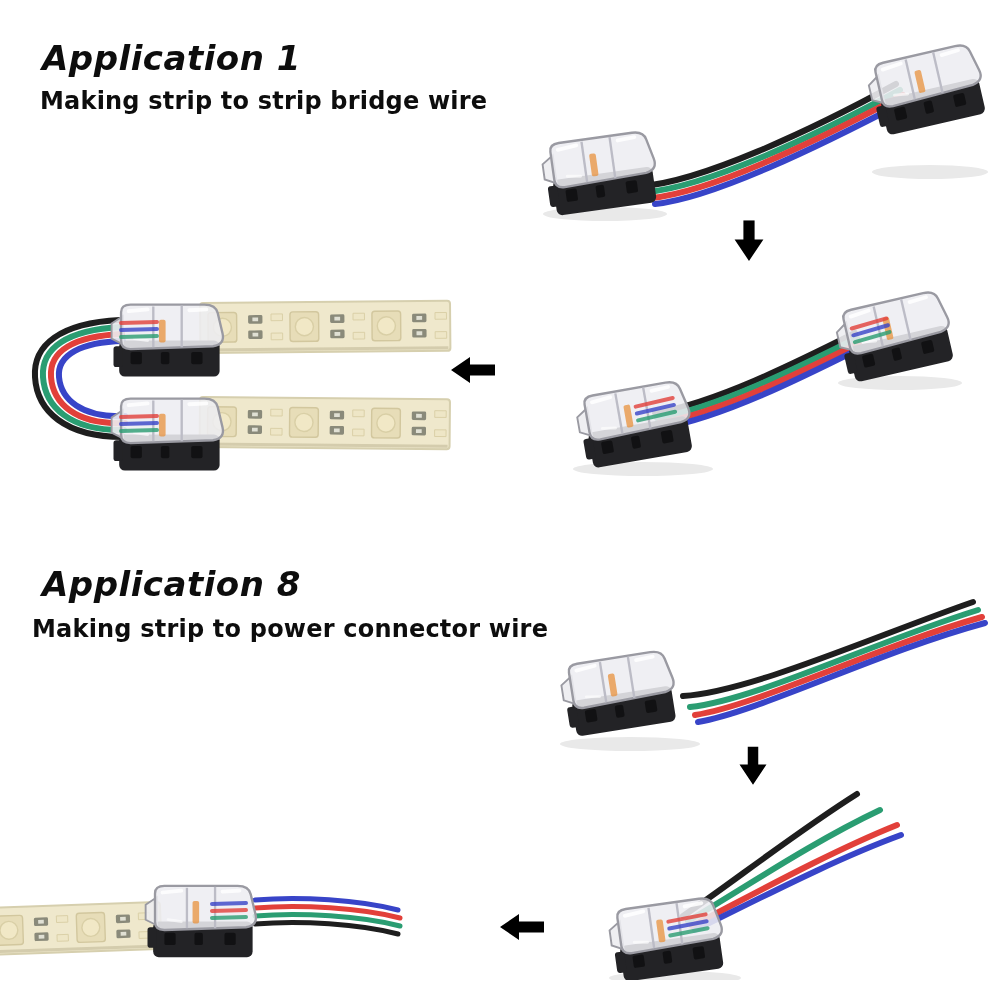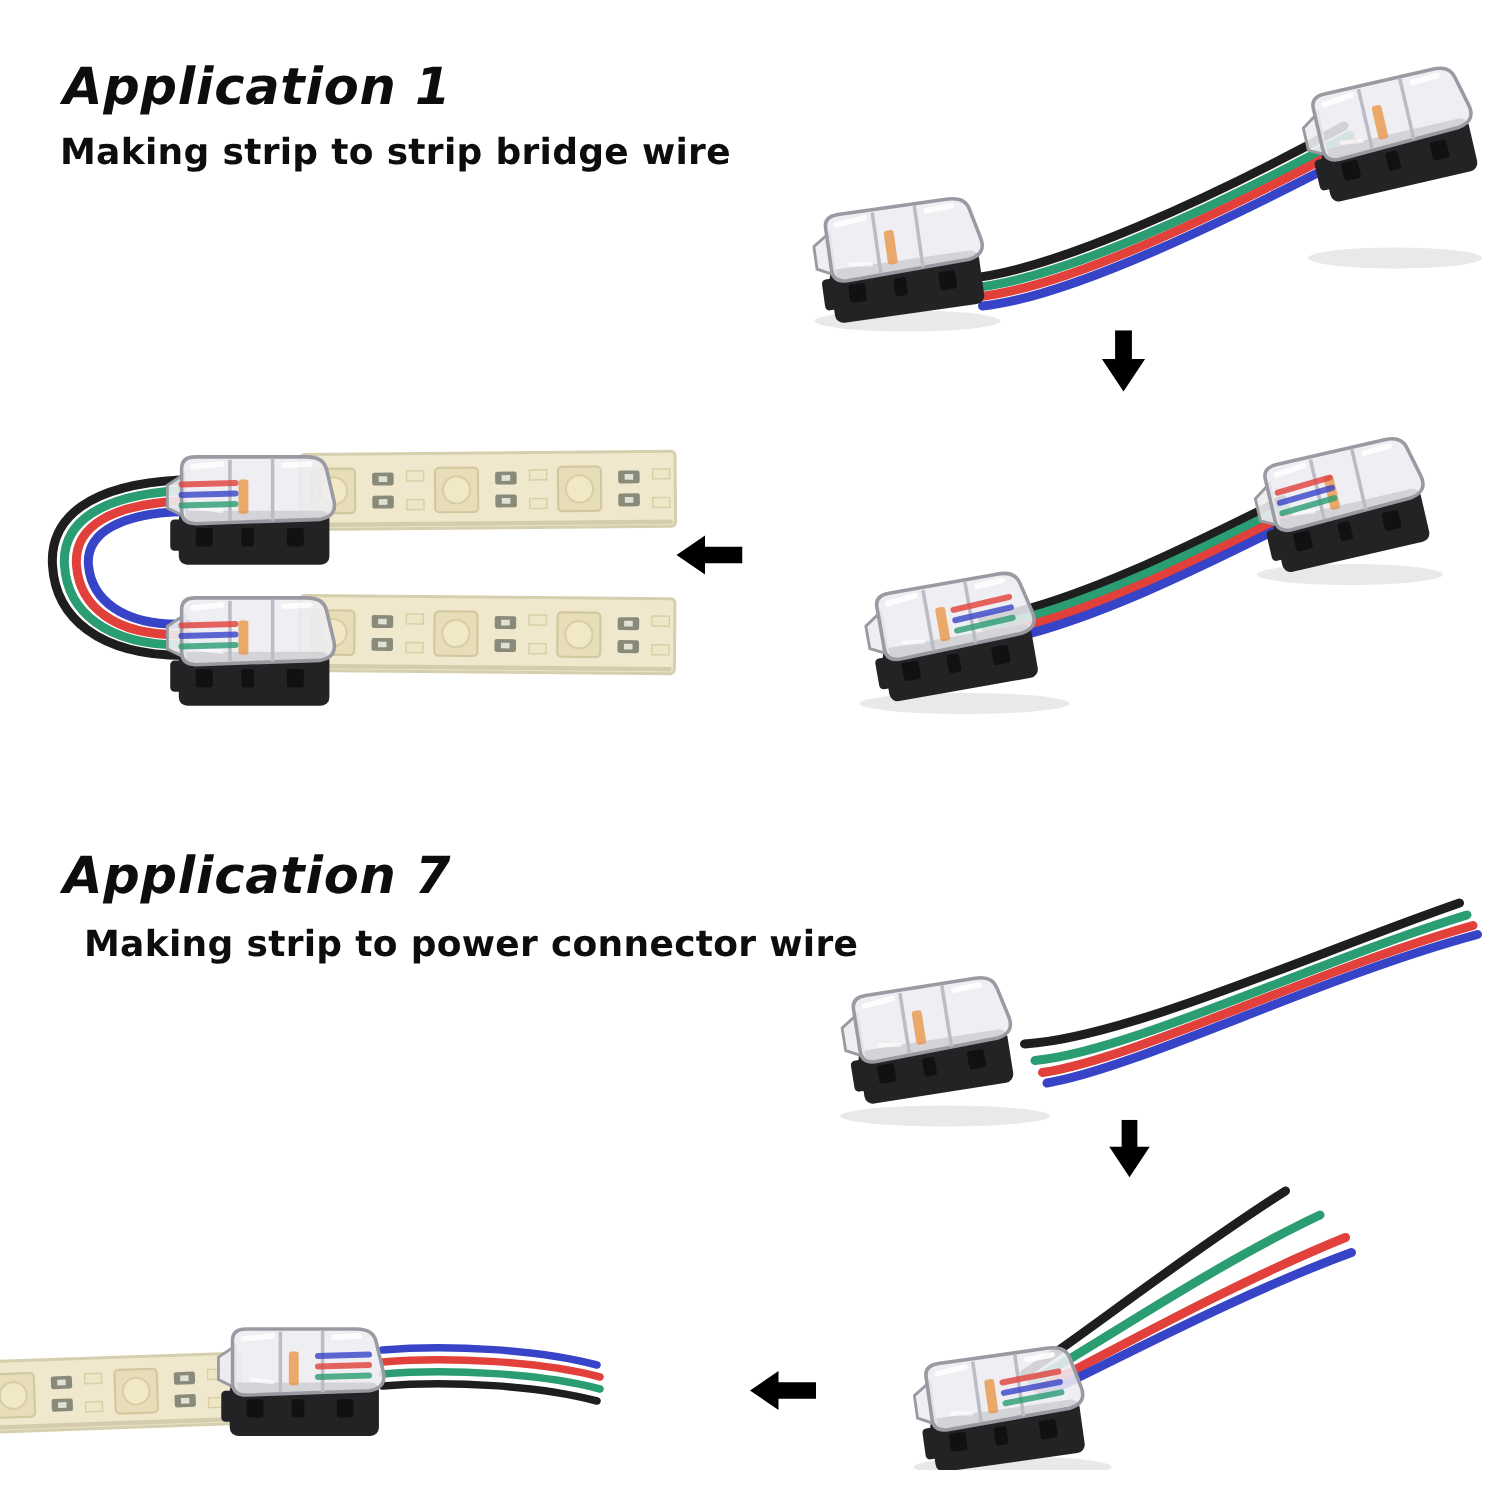--- a/index.html
+++ b/index.html
@@ -140,22 +140,22 @@
       <g class="stub" transform="translate(80,106)">
         <line x1="16" y1="26" x2="52" y2="25" style="stroke:var(--wire-red)"></line>
         <line x1="16" y1="33" x2="52" y2="32" style="stroke:var(--wire-blue)"></line>
         <line x1="16" y1="40" x2="52" y2="39" style="stroke:var(--wire-green)"></line>
       </g>
     </svg>
   </section>
 
   <section class="layer">
 
-    <div class="abs heading" style="left:42px;top:566px;">Application 7</div>
-    <div class="abs subheading" style="left:56px;top:616px;">Making strip to power connector wire</div>
+    <div class="abs heading" style="left:42px;top:566px;">Application 8</div>
+    <div class="abs subheading" style="left:32px;top:616px;">Making strip to power connector wire</div>
 
     <svg class="abs" style="left:545px;top:588px;" width="450" height="167" viewBox="0 0 450 167">
       <ellipse cx="85" cy="156" rx="70" ry="7" style="fill:var(--photo-shadow)"></ellipse>
       <g>
         <path class="wire" style="stroke:var(--wire-black)" d="M138 108 C205 104, 330 48, 428 14"></path>
         <path class="wire" style="stroke:var(--wire-green)" d="M145 119 C208 113, 332 53, 433 22"></path>
         <path class="wire" style="stroke:var(--wire-red)" d="M150 127 C211 118, 334 58, 437 29"></path>
         <path class="wire" style="stroke:var(--wire-blue)" d="M153 134 C213 124, 336 63, 440 35"></path>
       </g>
       <use href="#sym-connector" width="125" height="90" transform="translate(12,62) rotate(-9 62 45)"></use>

